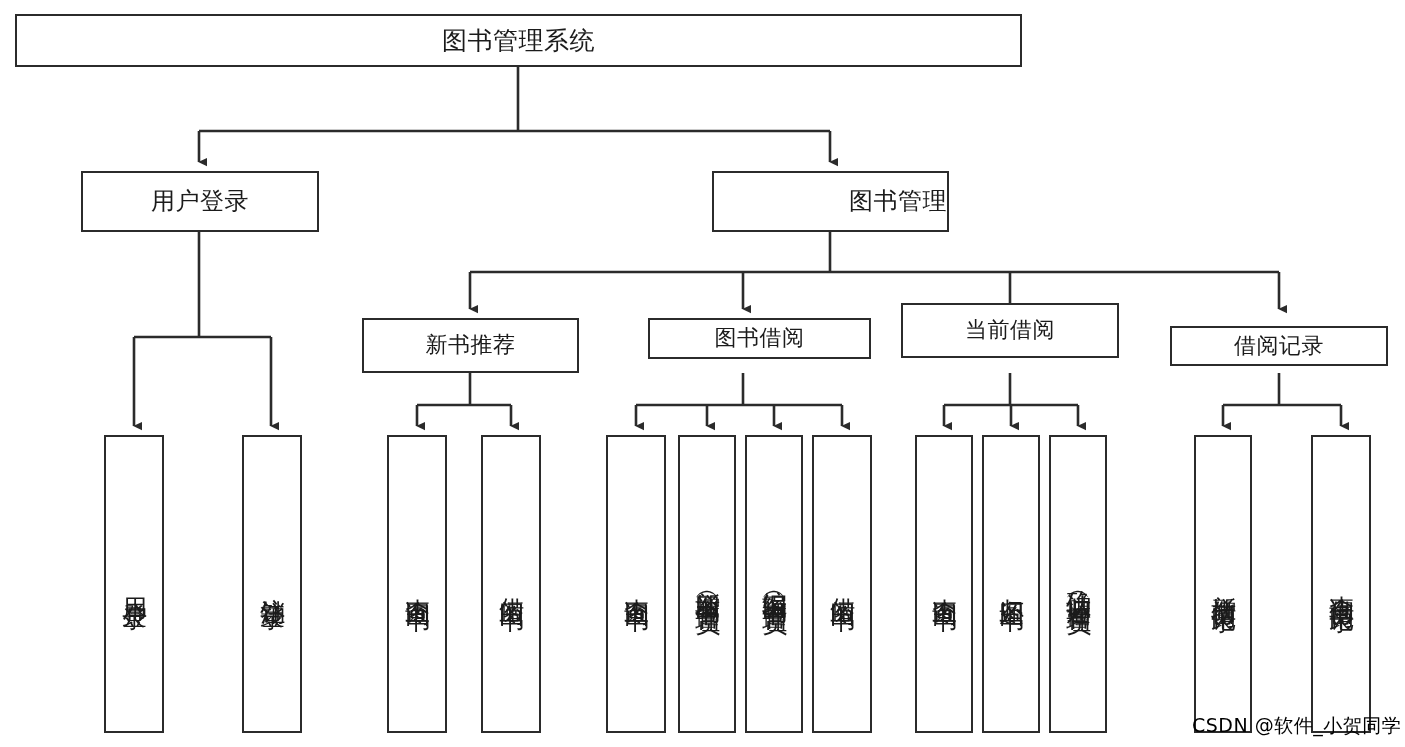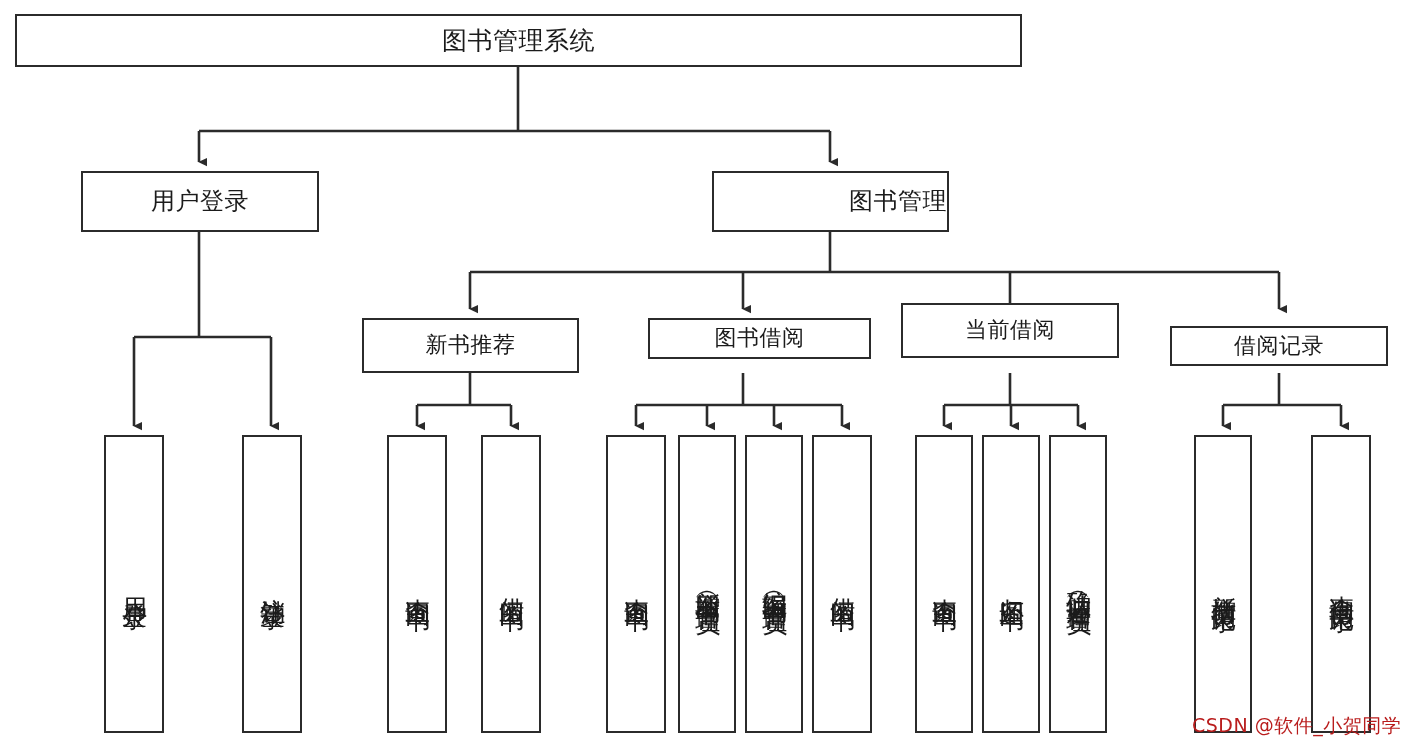--- a/index.html
+++ b/index.html
@@ -56,21 +56,21 @@
     font-size: 25px;
     writing-mode: vertical-rl;
     text-orientation: upright;
     white-space: normal;
     letter-spacing: 3px;
     line-height: 1.05;
     max-height: 100%;
   }
   .watermark {
     position: absolute;
-    color: #b91c1c;
+    color: #000000;
     font-size: 19px;
     letter-spacing: 0.5px;
     white-space: nowrap;
     user-select: none;
   }
 </style>
 </head>
 <body>
 
 <div id="diagram-root">

